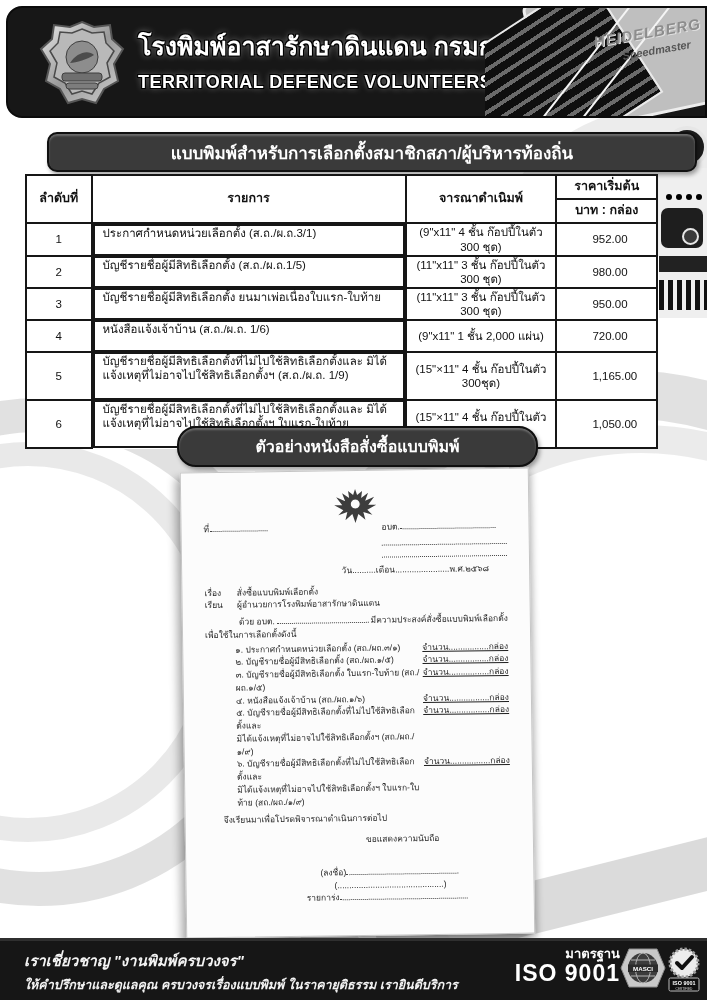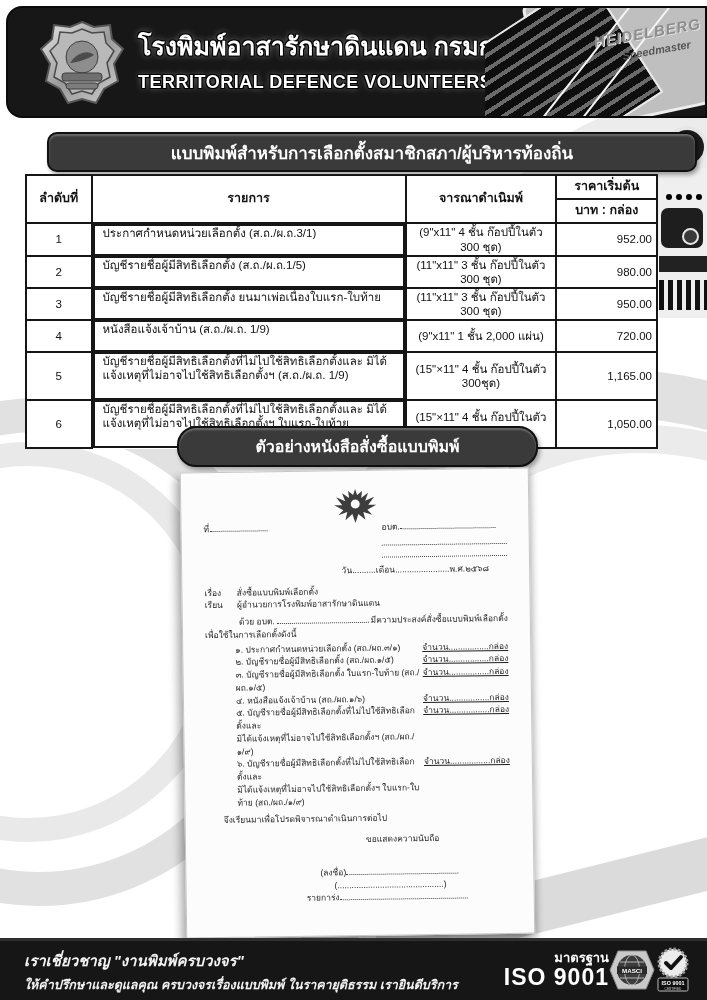--- a/index.html
+++ b/index.html
@@ -57,21 +57,21 @@
   .pill2{left:177px;top:426px;width:357px;height:37px;border-radius:19px;font-size:16px;}
   
   .tblwrap{position:absolute;left:25px;top:174px;width:633px;z-index:2;}
   table{border-collapse:collapse;width:100%;background:#fff;}
   th,td{border:2px solid #161616;padding:0 4px;font-size:11.5px;line-height:1.25;}
   th{font-size:12.5px;font-weight:bold;}
   th.h2{height:22px;text-align:center;}
   td.no{width:68px;text-align:center;}
   td.item{width:292px;text-align:left;padding:0 8px;}
   td.size{width:190px;text-align:center;}
-  td.price{width:67px;text-align:right;padding-left:35px;}
+  td.price{width:67px;text-align:left;padding-left:35px;}
   tr.r1 td{height:28px;} tr.r2 td{height:44px;}
   
   .letter{position:absolute;left:183px;top:470px;width:349px;height:466px;background:#fcfcfc;
           border:1px solid #c6c6c6;box-sizing:border-box;padding:12px 22px 10px 22px;
           transform:rotate(-0.8deg);z-index:2;font-size:8.5px;line-height:1.5;color:#1d1d1d;
           box-shadow:-5px 6px 9px rgba(0,0,0,.3),3px 4px 6px rgba(0,0,0,.22);}
   .garuda{text-align:center;height:48px;}
   .dots{display:inline-block;border-bottom:1px dotted #444;height:7px;vertical-align:baseline;}
   .refrow{display:flex;margin-top:-10px;}
   .refleft{width:120px;}
@@ -90,21 +90,21 @@
   .salut{margin:8px 0 0 158px;}
   .sig{margin:20px 0 0 112px;}
   .sig .row{white-space:nowrap;}
   .telblock{margin-top:30px;width:160px;}
   .telblock .rule{border-bottom:1px dotted #444;height:9px;width:150px;}
   
   .footer{position:absolute;left:0;top:938px;width:707px;height:62px;background:#161616;z-index:4;
           border-top:3px solid #2f2f2f;box-sizing:border-box;}
   .f-line1{position:absolute;left:24px;top:8px;color:#f4f4f4;font-weight:bold;font-style:italic;font-size:15px;}
   .f-line2{position:absolute;left:24px;top:34px;color:#f4f4f4;font-weight:bold;font-style:italic;font-size:12.5px;}
-  .f-right{position:absolute;right:16px;top:6px;display:flex;align-items:center;}
+  .f-right{position:absolute;right:5px;top:6px;display:flex;align-items:flex-start;}
   .isoblk{text-align:right;color:#fff;line-height:1.05;}
   .isoblk .std{font-size:13px;font-weight:bold;}
   .isoblk .iso{font-size:23px;font-weight:bold;letter-spacing:1px;}
 </style>
 </head>
 <body>
 
 <div class="page">
 
   <div class="deco ring ring-l1"></div>
@@ -180,21 +180,21 @@
           <td class="price">980.00</td>
         </tr>
         <tr class="r1">
           <td class="no">3</td>
           <td class="item">บัญชีรายชื่อผู้มีสิทธิเลือกตั้ง ยนมาเพ่อเนื่องใบแรก-ใบท้าย</td>
           <td class="size">(11"x11" 3 ชั้น ก๊อปปี้ในตัว 300 ชุด)</td>
           <td class="price">950.00</td>
         </tr>
         <tr class="r1">
           <td class="no">4</td>
-          <td class="item">หนังสือแจ้งเจ้าบ้าน (ส.ถ./ผ.ถ. 1/9)</td>
+          <td class="item">หนังสือแจ้งเจ้าบ้าน (ส.ถ./ผ.ถ. 1/6)</td>
           <td class="size">(9"x11" 1 ชั้น 2,000 แผ่น)</td>
           <td class="price">720.00</td>
         </tr>
         <tr class="r2">
           <td class="no">5</td>
           <td class="item">บัญชีรายชื่อผู้มีสิทธิเลือกตั้งที่ไม่ไปใช้สิทธิเลือกตั้งและ มิได้แจ้งเหตุที่ไม่อาจไปใช้สิทธิเลือกตั้งฯ (ส.ถ./ผ.ถ. 1/9)</td>
           <td class="size">(15"×11" 4 ชั้น ก๊อปปี้ในตัว 300ชุด)</td>
           <td class="price">1,165.00</td>
         </tr>
         <tr class="r2">

